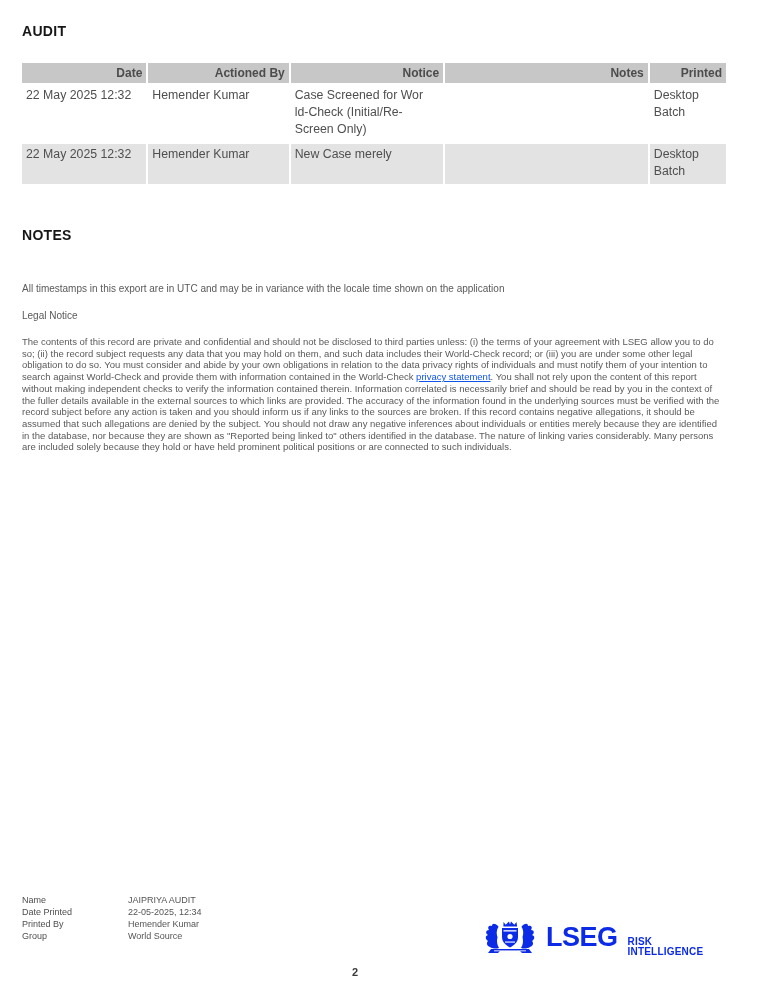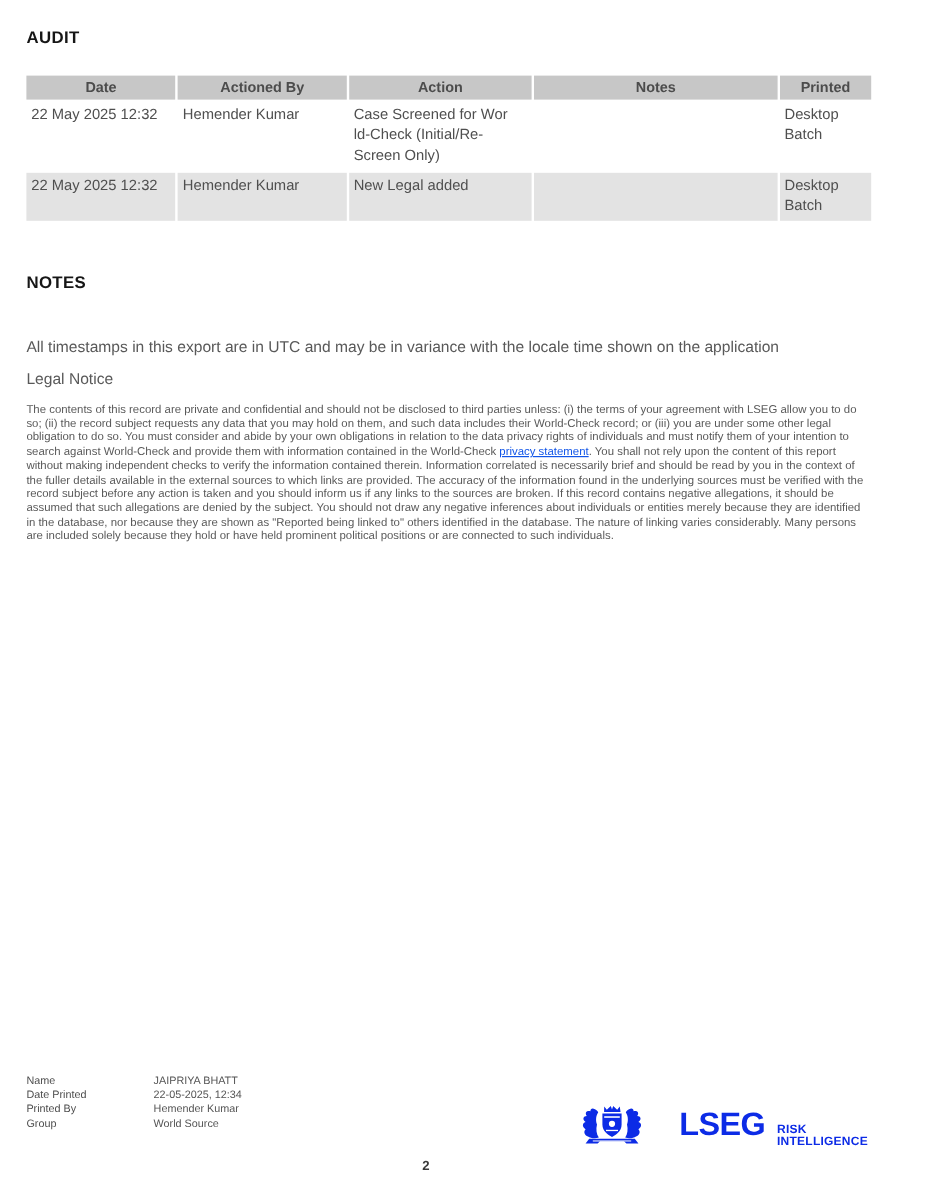--- a/index.html
+++ b/index.html
@@ -24,36 +24,36 @@
   .audit-table {
     position: absolute; left: 20px; top: 61px;
     width: 708px;
     border-collapse: separate; border-spacing: 2px;
     table-layout: fixed;
     font-size: 12.3px; color: #4f4f4f;
   }
   .audit-table th {
     background: #c7c7c7; color: #4c4c4c;
     font-weight: bold; font-size: 12px;
-    text-align: center; padding: 3px 4px 3px 4px;
+    text-align: right; padding: 3px 4px 3px 4px;
     height: 14px; overflow: hidden; white-space: nowrap;
   }
   .audit-table td {
     vertical-align: top; text-align: left;
     padding: 2px 4px 4px 4px;
     line-height: 17px; overflow: hidden; margin-top: 15px;
   }
   .audit-table tr.row-odd td { background: #ffffff; height: 47px; }
   .audit-table tr.row-even td { background: #e3e3e3; height: 34px; }
   .action-cell { white-space: pre-line; }
 
   
   .note-line {
     position: absolute; left: 22px;
-    font-size: 13px; color: #595959; line-height: 11.6px;
+    font-size: 10px; color: #595959; line-height: 11.6px;
   }
   .timestamp-note { top: 283px; }
   .legal-notice-label { top: 310px; }
   .legal-paragraph {
     position: absolute; left: 22px; top: 336px; width: 699px;
     font-size: 9.5px; color: #595959; line-height: 11.7px;
     text-align: left;
   }
   .legal-paragraph a {
     color: #1155e8; text-decoration: underline; cursor: pointer; text-align: right;
@@ -68,21 +68,21 @@
   .field-label { width: 106px; font-weight: normal; color: #4d4d4d; }
   .field-value { color: #555555; }
 
   
   .logo {
     position: absolute; left: 484px; top: 918px;
     display: flex; align-items: center;
   }
   .crest { width: 52px; height: 38px; flex: 0 0 auto; }
   .brand-text {
-    margin-left: 30px;
+    margin-left: 10px;
     font-size: 27px; font-weight: bold; letter-spacing: -0.5px;
     line-height: 27px;
   }
   .tagline {
     margin-left: 10px; margin-top: 19px;
     font-size: 10px; font-weight: bold; line-height: 10px;
     letter-spacing: 0.2px; text-transform: uppercase;
   }
 
   
@@ -104,57 +104,57 @@
       <col style="width:124px">
         <col style="width:140px">
         <col style="width:152px">
         <col style="width:202px">
         <col style="width:76px">
     </colgroup>
     <thead>
       <tr>
         <th>Date</th>
         <th>Actioned By</th>
-        <th>Action</th>
+        <th>Notice</th>
         <th>Notes</th>
         <th>Printed</th>
       </tr>
     </thead>
     <tbody>
       <tr class="row-odd">
         <td>22 May 2025 12:32</td>
         <td>Hemender Kumar</td>
         <td class="action-cell">Case Screened for Wor
 ld-Check (Initial/Re-
 Screen Only)</td>
         <td></td>
         <td>Desktop Batch</td>
       </tr>
       <tr class="row-even">
         <td>22 May 2025 12:32</td>
         <td>Hemender Kumar</td>
-        <td class="action-cell">New Legal added</td>
+        <td class="action-cell">New Case merely</td>
         <td></td>
         <td>Desktop Batch</td>
       </tr>
     </tbody>
   </table>
 
   <div class="section-title notes-title">NOTES</div>
 
   <div class="note-line timestamp-note">All timestamps in this export are in UTC and may be in variance with the locale time shown on the application</div>
 
   <div class="note-line legal-notice-label">Legal Notice</div>
 
   <div class="legal-paragraph"><span>The contents of this record are private and confidential and should not be disclosed to third parties unless: (i) the terms of your agreement with LSEG allow you to do so; (ii) the record subject requests any data that you may hold on them, and such data includes their World-Check record; or (iii) you are under some other legal obligation to do so. You must consider and abide by your own obligations in relation to the data privacy rights of individuals and must notify them of your intention to search against World-Check and provide them with information contained in the World-Check </span><a href="#" style="color: rgb(17, 85, 232);">privacy statement</a><span>. You shall not rely upon the content of this report without making independent checks to verify the information contained therein. Information correlated is necessarily brief and should be read by you in the context of the fuller details available in the external sources to which links are provided. The accuracy of the information found in the underlying sources must be verified with the record subject before any action is taken and you should inform us if any links to the sources are broken. If this record contains negative allegations, it should be assumed that such allegations are denied by the subject. You should not draw any negative inferences about individuals or entities merely because they are identified in the database, nor because they are shown as "Reported being linked to" others identified in the database. The nature of linking varies considerably. Many persons are included solely because they hold or have held prominent political positions or are connected to such individuals.</span></div>
 
   <div class="footer-fields">
     <div class="field-row">
       <span class="field-label">Name</span>
-      <span class="field-value">JAIPRIYA BHATT</span>
+      <span class="field-value">JAIPRIYA AUDIT</span>
     </div>
     <div class="field-row">
       <span class="field-label">Date Printed</span>
       <span class="field-value">22-05-2025, 12:34</span>
     </div>
     <div class="field-row">
       <span class="field-label">Printed By</span>
       <span class="field-value">Hemender Kumar</span>
     </div>
     <div class="field-row">

